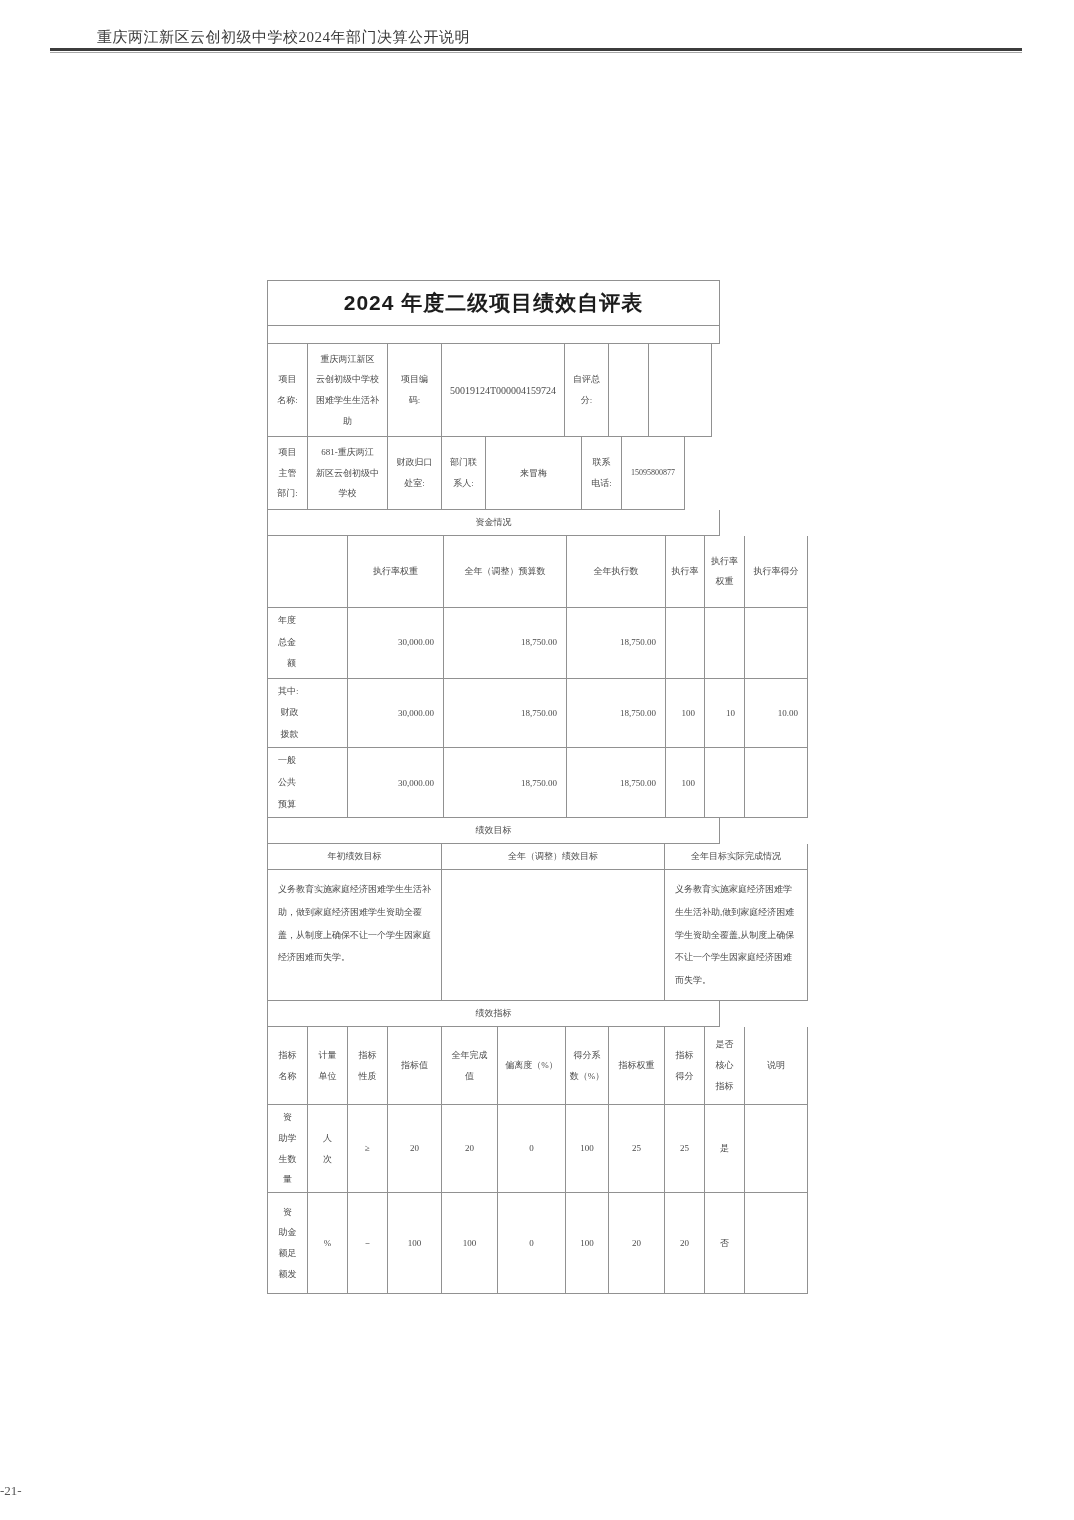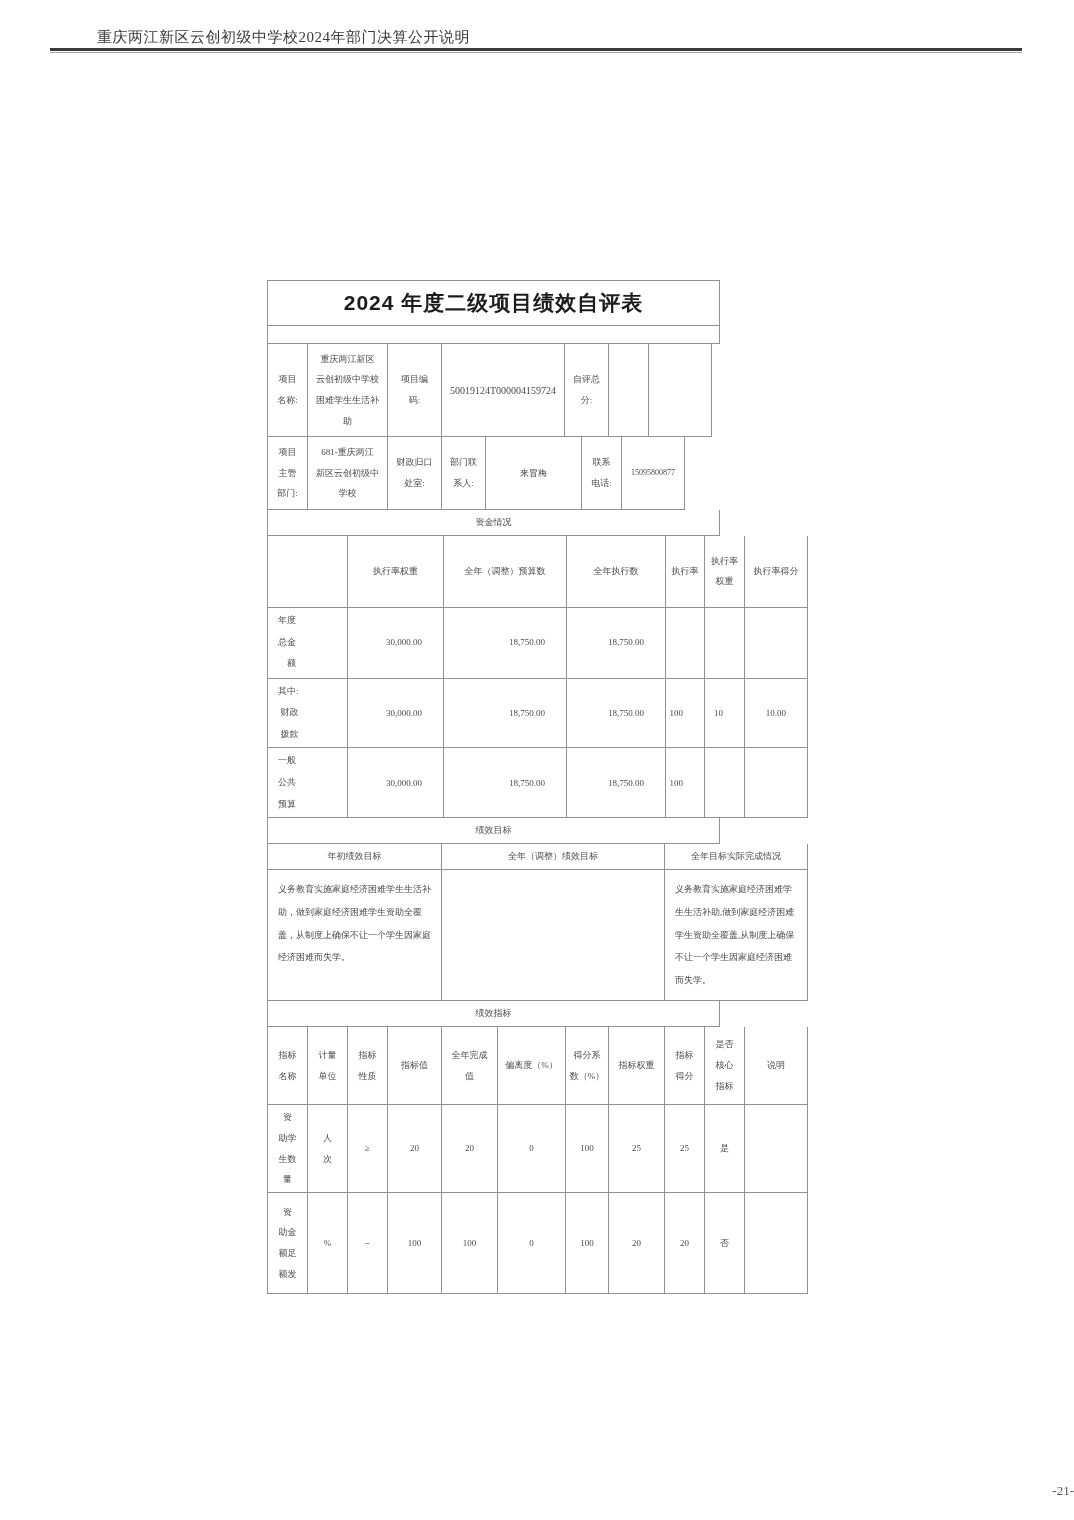--- a/index.html
+++ b/index.html
@@ -31,21 +31,21 @@
   }
   .r{display:flex;align-items:stretch;}
   .c{
     flex:0 0 auto;box-sizing:border-box;
     border-right:1px solid var(--bc);border-bottom:1px solid var(--bc);
     display:flex;align-items:center;justify-content:center;
     text-align:center;padding:2px 3px;overflow:hidden;
   }
   .full{flex:1 1 auto;}
   .pre{white-space:pre-line;}
-  .num{justify-content:flex-end;padding-right:21px;}
+  .num{justify-content:flex-end;padding-right:9px;}
   .flabel{justify-content:flex-start;text-align:right;padding-left:10px;line-height:2.4;}
   .goal{align-items:flex-start;justify-content:flex-start;text-align:left;
         padding:8px 10px;line-height:2.55;}
   .code{font-size:10px;letter-spacing:0;}
   .small{font-size:8px;}
   .title-cell{
     font-family:"Liberation Sans","DejaVu Sans",sans-serif;
     font-weight:bold;font-size:21px;color:var(--title);letter-spacing:1px;line-height:1.4;
   }
   
@@ -54,21 +54,21 @@
   .c80{width:80px}.c96{width:96px}.c99{width:99px}.c123{width:123px}
   .c143{width:143px}.c174{width:174px}.c223{width:223px}
   
   .h45{min-height:45px}.h18{min-height:18px}.h93{min-height:93px}
   .h73{min-height:73px}.h72{min-height:72px}.h71{min-height:71px}
   .h68{min-height:68px}.h66{min-height:66px}.h25{min-height:25px}
   .h90{min-height:90px}.h21{min-height:21px}.h78{min-height:78px}
   .h88{min-height:88px}.h101{min-height:101px}
   
   .pageno{
-    position:absolute;left:0;top:1483px;width:1074px;text-align:right;
+    position:absolute;left:0;top:1483px;width:1074px;text-align:left;
     font-size:13px;color:#555;
   }
 </style>
 </head>
 <body>
 
 <div class="page">
 
   <div class="doc-header">
     <span>重庆两江新区云创初级中学校2024年部门决算公开说明</span>

